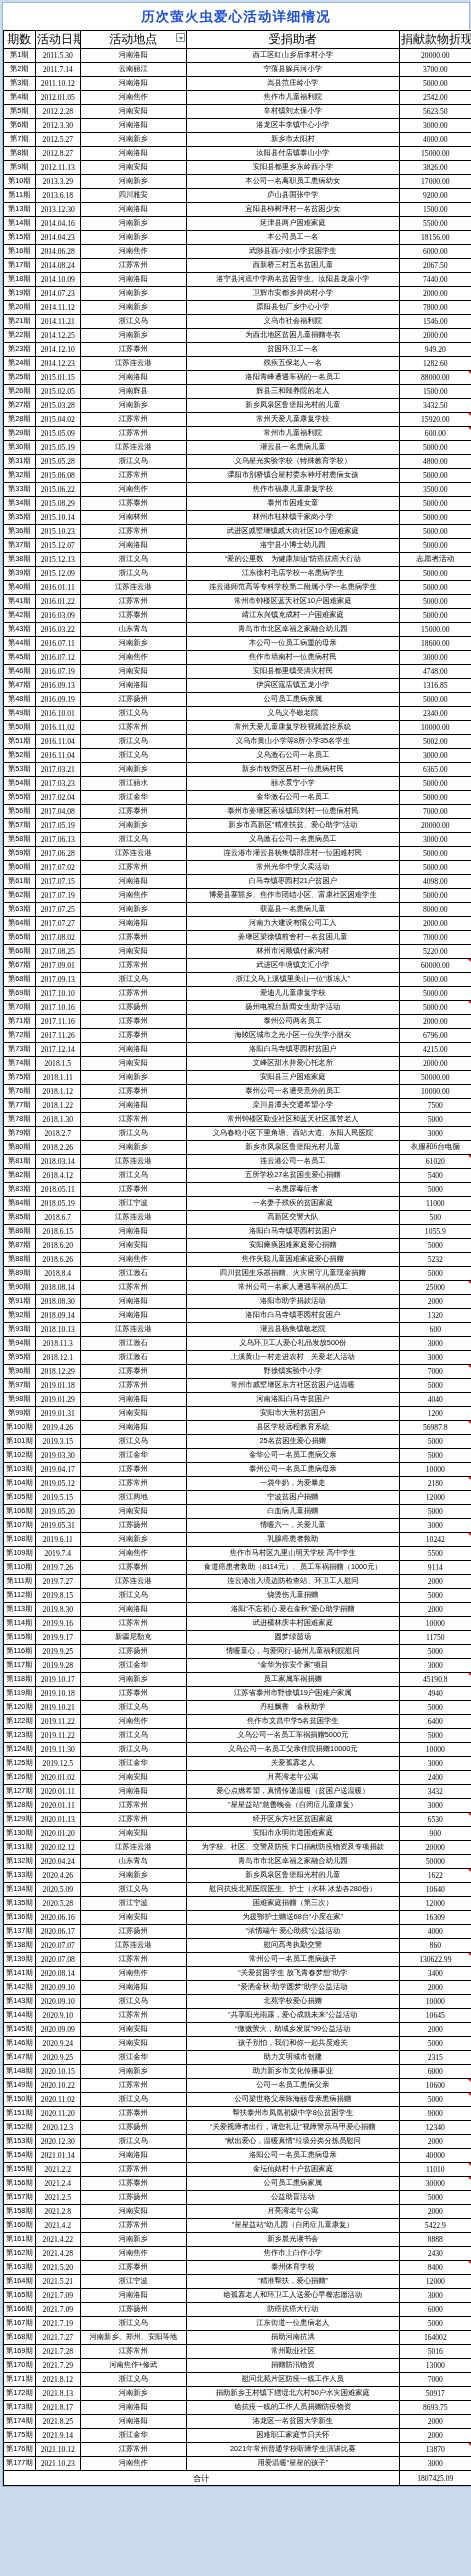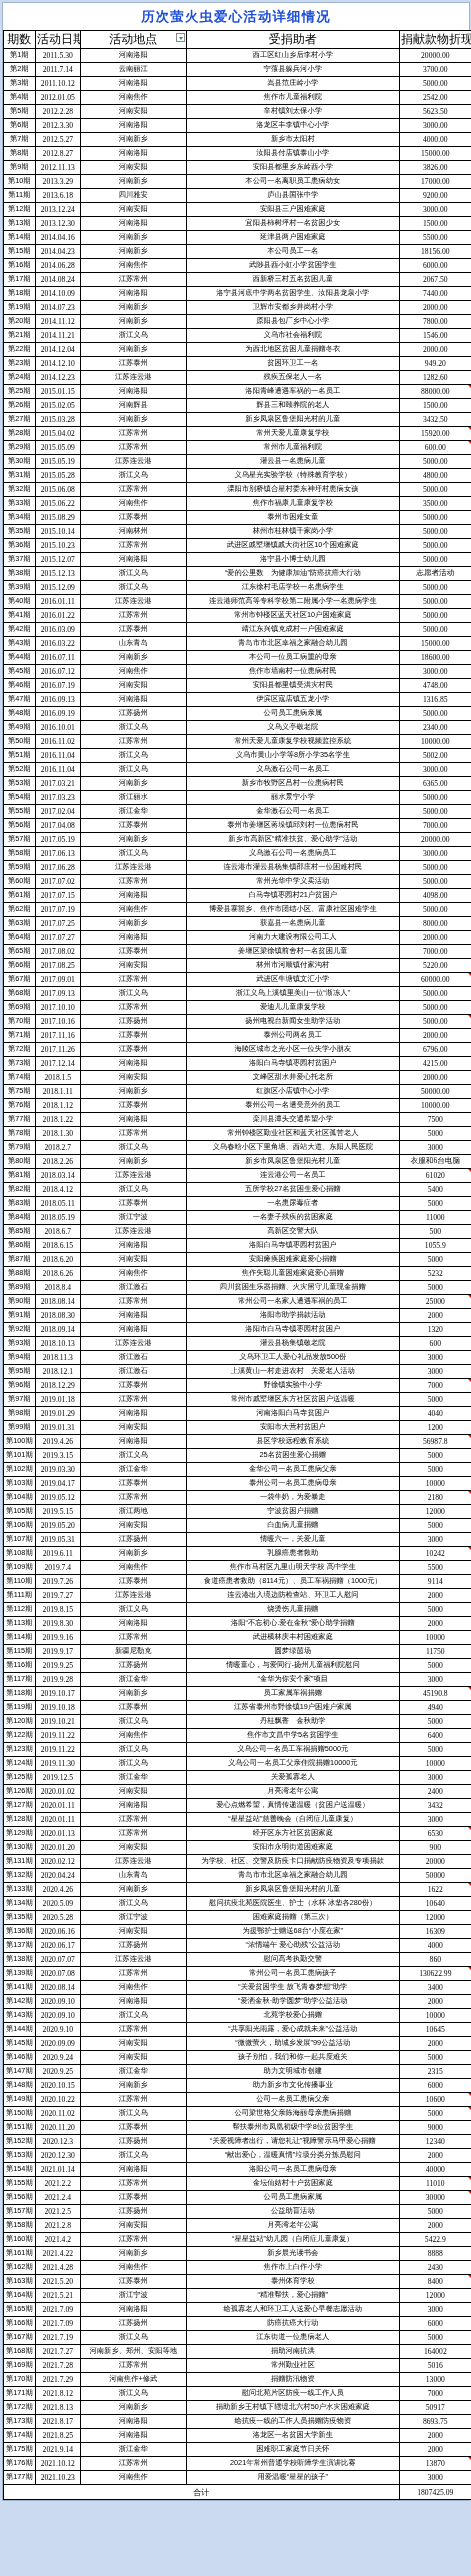--- a/index.html
+++ b/index.html
@@ -183,27 +183,20 @@
             <td class="val num">17000.00</td>
           </tr>
           <tr>
             <td>第11期</td>
             <td class="date">2013.6.18</td>
             <td>四川雅安</td>
             <td>庐山县国张中学</td>
             <td class="val num">9200.00</td>
           </tr>
           <tr>
-            <td>第12期</td>
-            <td class="date">2013.12.24</td>
-            <td>河南安阳</td>
-            <td>安阳县三户困难家庭</td>
-            <td class="val num">3000.00</td>
-          </tr>
-          <tr>
             <td>第13期</td>
             <td class="date">2013.12.30</td>
             <td>河南洛阳</td>
             <td>宜阳县柿树坪村一名贫困少女</td>
             <td class="val num">1500.00</td>
           </tr>
           <tr>
             <td>第14期</td>
             <td class="date">2014.04.16</td>
             <td>河南新乡</td>
@@ -254,21 +247,21 @@
           </tr>
           <tr>
             <td>第21期</td>
             <td class="date">2014.11.21</td>
             <td>浙江义乌</td>
             <td>义乌市社会福利院</td>
             <td class="val num">1546.00</td>
           </tr>
           <tr>
             <td>第22期</td>
-            <td class="date">2014.12.04</td>
+            <td class="date">2014.12.25</td>
             <td>河南新乡</td>
             <td>为西北地区贫困儿童捐赠冬衣</td>
             <td class="val num">2000.00</td>
           </tr>
           <tr>
             <td>第23期</td>
             <td class="date">2014.12.10</td>
             <td>江苏泰州</td>
             <td>贫困环卫工一名</td>
             <td class="val num">949.20</td>
@@ -627,21 +620,21 @@
             <td>第74期</td>
             <td class="date">2018.1.5</td>
             <td>河南安阳</td>
             <td>文峰区甜水井爱心托老所</td>
             <td class="val num">2000.00</td>
           </tr>
           <tr>
             <td>第75期</td>
             <td class="date">2018.1.11</td>
             <td>河南新乡</td>
-            <td>红旗区小店镇中心小学</td>
+            <td>安阳县三户困难家庭</td>
             <td class="val num">50000.00</td>
           </tr>
           <tr>
             <td>第76期</td>
             <td class="date">2018.1.12</td>
             <td>江苏泰州</td>
             <td>泰州公司一名遭受意外的员工</td>
             <td class="val num">10000.00</td>
           </tr>
           <tr>

